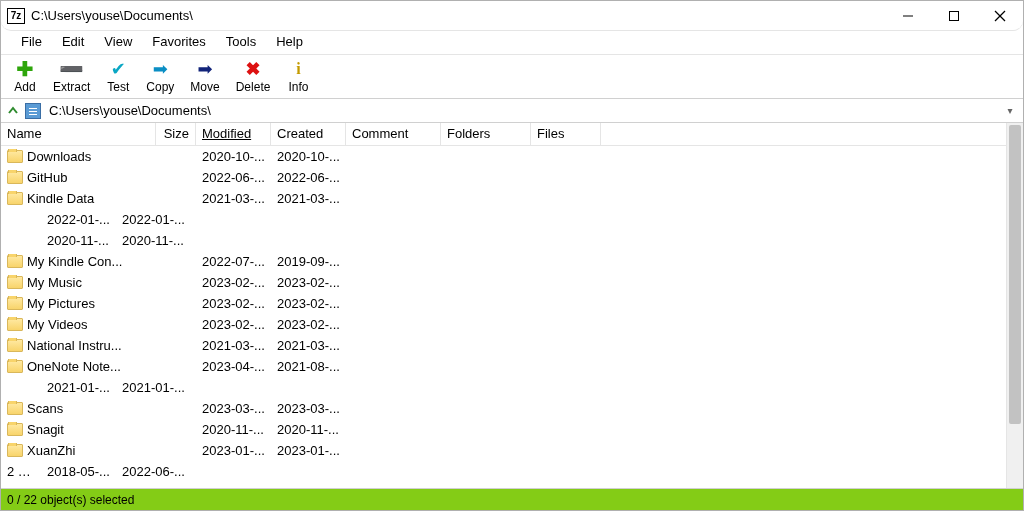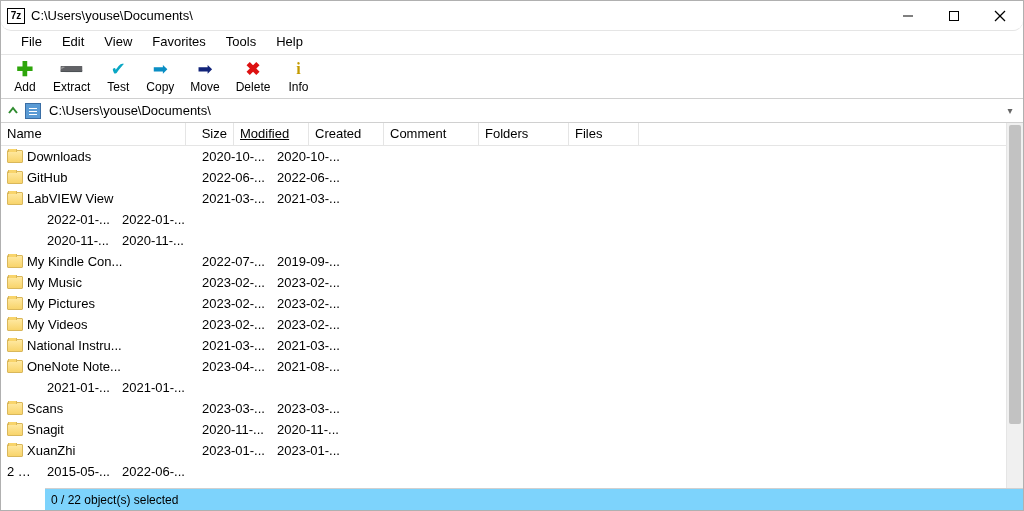--- a/index.html
+++ b/index.html
@@ -131,22 +131,22 @@
     border-bottom: 1px solid #e5e5e5;
     background: #fff;
     font-size: 13px;
     color: #000;
   }
   .list-header .col {
     padding: 3px 6px;
     border-right: 1px solid #e5e5e5;
     overflow: hidden; white-space: nowrap;
   }
-  .col-name  { width: 185px; }
-  .col-size  { width: 40px; text-align: right; margin-left: 8px; }
+  .col-name  { width: 155px; }
+  .col-size  { width: 40px; text-align: right; }
   .col-mod   { width: 75px; text-decoration: underline; }
   .col-cre   { width: 75px; }
   .col-comm  { width: 95px; }
   .col-fold  { width: 90px; }
   .col-files { width: 70px; }
   
   .list-rows {
     flex: 1;
     overflow: hidden;
   }
@@ -196,25 +196,24 @@
   .vscroll .thumb {
     margin: 2px;
     flex: 0 0 82%;
     background: #c2c2c2;
     border-radius: 2px;
   }
   
   .statusbar {
     height: 22px;
     border-top: 1px solid #d0d0d0;
-    background: #7dd3fc;
+    background: #84cc16;
     display: flex; align-items: center;
     padding: 8px 6px;
     font-size: 12px;
-    margin-left: 44px;
   }
 </style>
 </head>
 <body>
 
 <div class="window">
 
   <div class="titlebar">
     <div class="app-icon">7z</div>
     <div class="title-text">C:\Users\youse\Documents\</div>
@@ -318,21 +317,21 @@
               <span class="folder-glyph"></span>
               <span>GitHub</span>
             </div>
             <div class="cell cell-size"></div>
             <div class="cell cell-mod">2022-06-...</div>
             <div class="cell cell-cre">2022-06-...</div>
           </div>
           <div class="row">
             <div class="cell cell-name">
               <span class="folder-glyph"></span>
-              <span>LabVIEW View</span>
+              <span>Kindle Data</span>
             </div>
             <div class="cell cell-size"></div>
             <div class="cell cell-mod">2021-03-...</div>
             <div class="cell cell-cre">2021-03-...</div>
           </div>
           <div class="row">
             <div class="cell cell-size"></div>
             <div class="cell cell-mod">2022-01-...</div>
             <div class="cell cell-cre">2022-01-...</div>
           </div>
@@ -422,21 +421,21 @@
             <div class="cell cell-name">
               <span class="folder-glyph"></span>
               <span>XuanZhi</span>
             </div>
             <div class="cell cell-size"></div>
             <div class="cell cell-mod">2023-01-...</div>
             <div class="cell cell-cre">2023-01-...</div>
           </div>
           <div class="row">
             <div class="cell cell-size">2 430</div>
-            <div class="cell cell-mod">2015-05-...</div>
+            <div class="cell cell-mod">2018-05-...</div>
             <div class="cell cell-cre">2022-06-...</div>
           </div>
         </div>
     </div>
     <div class="vscroll">
       <div class="thumb"></div>
     </div>
   </div>
 
   <div class="statusbar">

